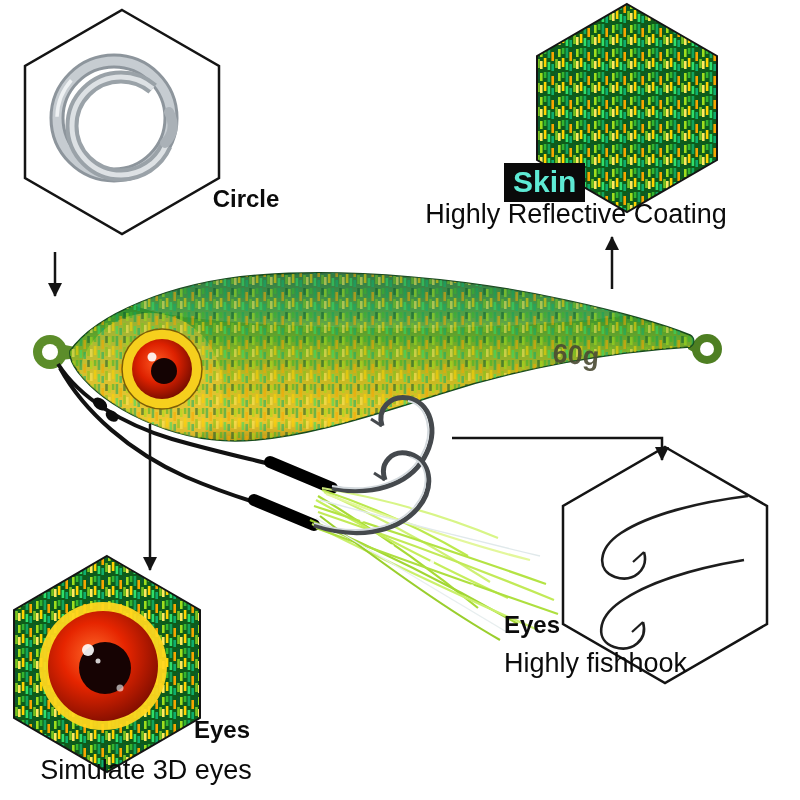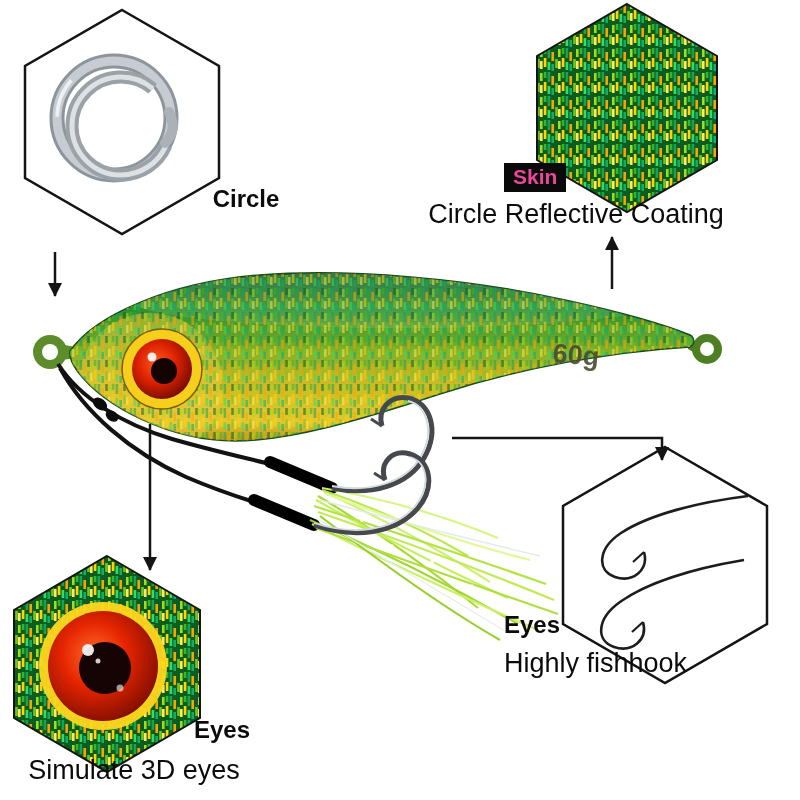--- a/index.html
+++ b/index.html
@@ -3,22 +3,22 @@
 <meta charset="utf-8">
 <style>
   html,body{margin:0;padding:0;background:#ffffff;}
   .stage{position:relative;width:800px;height:800px;background:#ffffff;overflow:hidden;
          font-family:"Liberation Sans",sans-serif;}
   .stage svg{position:absolute;left:0;top:0;}
   .cap{position:absolute;white-space:nowrap;color:#0b0b0b;line-height:1.1;}
   .cap.title{font-size:24px;font-weight:700;}
   .cap.sub{font-size:27px;}
   .center{transform:translateX(-50%);}
-  .skin-badge{position:absolute;background:#0a0a0a;color:#ec4899;font-weight:700;
-              font-size:21px;line-height:1.1;padding:2px 9px 4px;white-space:nowrap;}
+  .skin-badge{position:absolute;background:#0a0a0a;color:#5eead4;font-weight:700;
+              font-size:30px;line-height:1.1;padding:2px 9px 4px;white-space:nowrap;}
 </style>
 </head>
 <body>
 
 <div class="stage">
 
 <svg width="800" height="800" viewBox="0 0 800 800" xmlns="http://www.w3.org/2000/svg">
   <defs>
     <linearGradient id="bodyGrad" x1="0" y1="270" x2="0" y2="448" gradientUnits="userSpaceOnUse">
       <stop offset="0" stop-color="#14632a"></stop>
@@ -191,21 +191,21 @@
     <path d="M 55 252 L 55 296" marker-end="url(#ah)"></path>
     <path d="M 612 289 L 612 237" marker-end="url(#ah)"></path>
     <path d="M 150 424 L 150 570" marker-end="url(#ah)"></path>
     <path d="M 452 438 L 662 438 L 662 460" marker-end="url(#ah)"></path>
   </g>
 </svg>
 
 <div class="cap title center" style="left:246px;top:186px;">Circle</div>
 
 <div class="skin-badge" style="left:504px;top:163px;"><span>Skin</span></div>
-<div class="cap sub center" style="left:576px;top:200px;">Circle Reflective Coating</div>
+<div class="cap sub center" style="left:576px;top:200px;">Highly Reflective Coating</div>
 
 <div class="cap title center" style="left:222px;top:717px;">Eyes</div>
-<div class="cap sub center" style="left:134px;top:756px;text-align:center;">Simulate 3D eyes</div>
+<div class="cap sub center" style="left:146px;top:756px;text-align:center;">Simulate 3D eyes</div>
 
 <div class="cap title" style="left:504px;top:612px;">Eyes</div>
 <div class="cap sub" style="left:504px;top:649px;">Highly fishhook</div>
 
 </div>
 
 </body></html>

